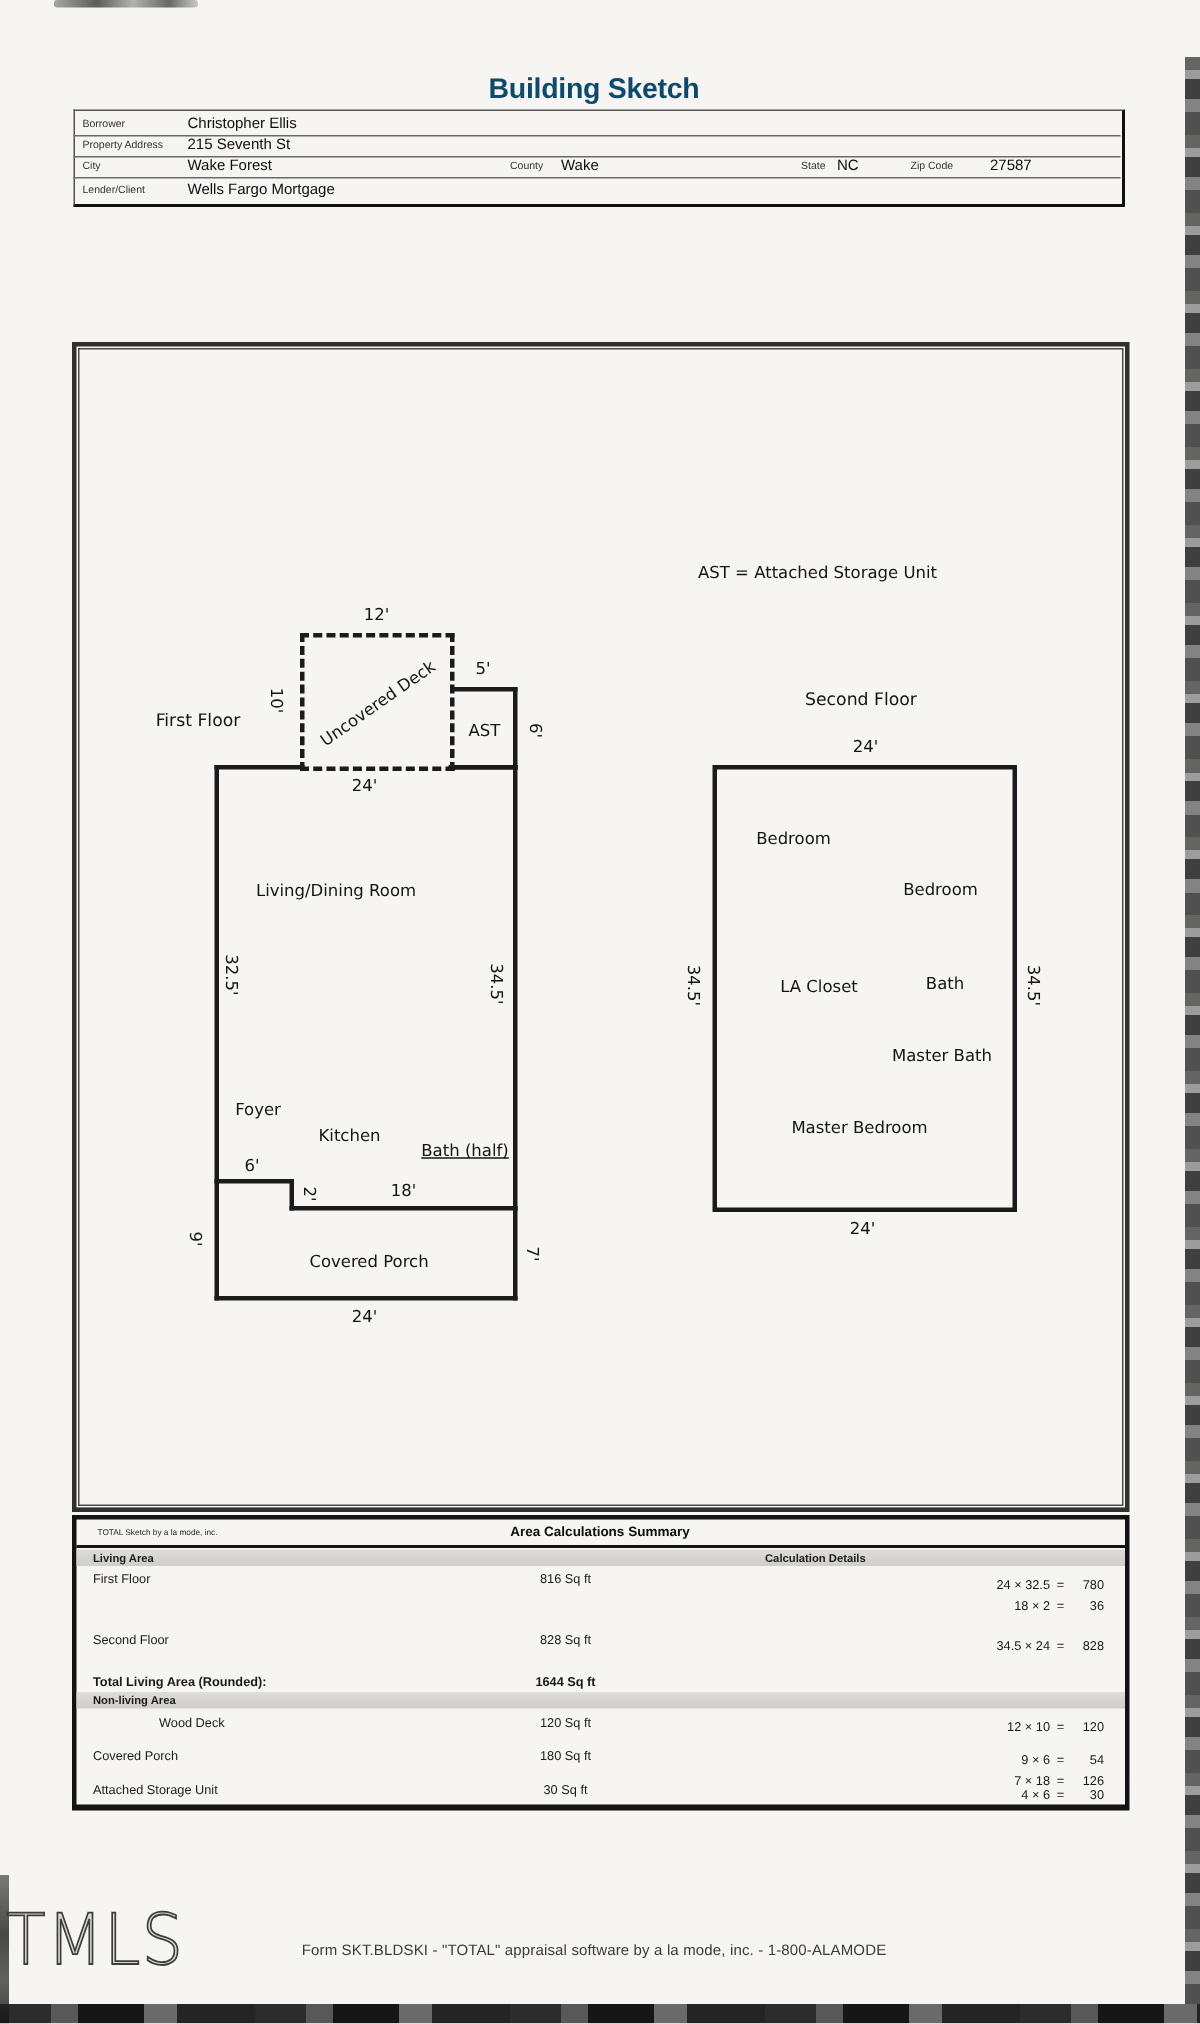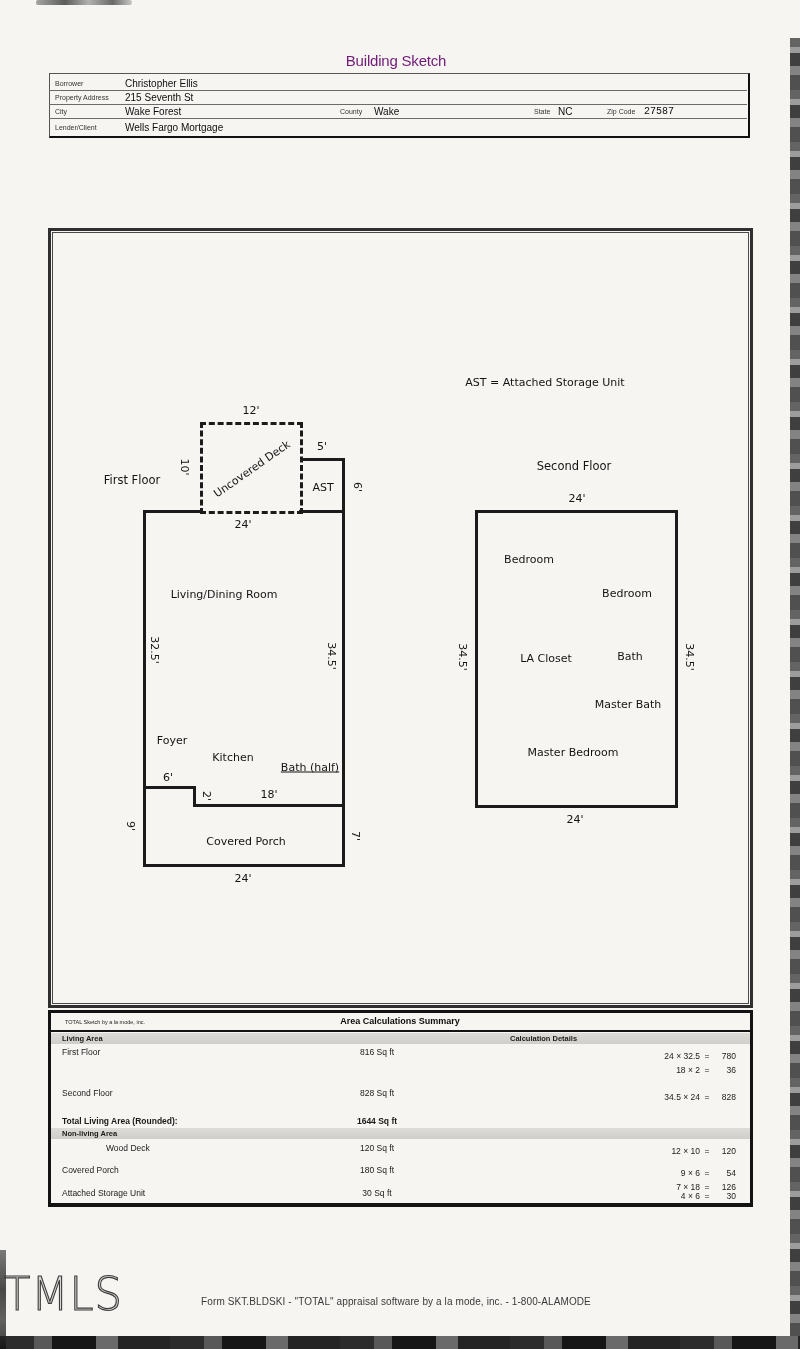--- a/index.html
+++ b/index.html
@@ -11,21 +11,21 @@
     background:repeating-linear-gradient(180deg,#4a4a4a 0 9px,#8d8d8d 9px 15px,#1f1f1f 15px 28px,#6f6f6f 28px 37px,#333 37px 52px);
     opacity:.85;}
   .edge-bottom{left:0;top:1336px;width:800px;height:13px;
     background:repeating-linear-gradient(90deg,#2c2c2c 0 34px,#585858 34px 52px,#161616 52px 96px,#6a6a6a 96px 118px,#242424 118px 170px);
   }
   .edge-bottom-left{left:0;top:1250px;width:6px;height:99px;
     background:linear-gradient(180deg,#5a5a5a,#1d1d1d 40%,#3c3c3c 70%,#111);opacity:.8;}
   .smudge-top{left:36px;top:0;width:96px;height:5px;border-radius:2px;
     background:linear-gradient(90deg,#8a8a8a,#2a2a2a 30%,#9a9a9a 55%,#3a3a3a 80%,#bbb);opacity:.75;}
   
-  .title{font-size:15px;font-weight:normal;letter-spacing:-.2px;color:#701a75;
+  .title{font-size:19px;font-weight:bold;letter-spacing:-.2px;color:#0c4a6e;
     transform:translate(-50%,-50%);white-space:nowrap;}
   .formbox{left:49px;top:73px;width:698px;height:62px;border:1px solid #555;
     border-right:2px solid #101010;border-bottom:2px solid #101010;background:transparent;}
   .fsep{left:49px;width:698px;height:1px;background:#6a6a6a;}
   .flabel{font-size:7px;color:#333;transform:translateY(-50%);white-space:nowrap;}
   .fvalue{font-size:10px;color:#0e0e0e;transform:translateY(-50%);white-space:nowrap;}
   
   .sketchbox{left:48px;top:228px;width:705px;height:780px;border:3px solid #2f2f2f;
     box-shadow:inset 0 0 0 1px #f6f5f2,inset 0 0 0 2px #4a4a4a;box-sizing:border-box;}
   .wall{position:absolute;background:#1b1b1b;}
@@ -84,21 +84,21 @@
   <div class="abs flabel" style="left:55px;top:97px;">Property Address</div>
   <div class="abs fvalue" style="left:125px;top:97px;">215 Seventh St</div>
 
   <div class="abs flabel" style="left:55px;top:111px;">City</div>
   <div class="abs fvalue" style="left:125px;top:111px;">Wake Forest</div>
   <div class="abs flabel" style="left:340px;top:111px;">County</div>
   <div class="abs fvalue" style="left:374px;top:111px;">Wake</div>
   <div class="abs flabel" style="left:534px;top:111px;">State</div>
   <div class="abs fvalue" style="left:558px;top:111px;">NC</div>
   <div class="abs flabel" style="left:607px;top:111px;">Zip Code</div>
-  <div class="abs fvalue" style="left:644px;top:111px;font-family:Liberation Mono, monospace;">27587</div>
+  <div class="abs fvalue" style="left:660px;top:111px;">27587</div>
 
   <div class="abs flabel" style="left:55px;top:127px;">Lender/Client</div>
   <div class="abs fvalue" style="left:125px;top:127px;">Wells Fargo Mortgage</div>
 
   <div class="abs sketchbox"></div>
 
   <div class="hlabel" style="left:545px;top:382px;">AST = Attached Storage Unit</div>
   <div class="hlabel floor-title" style="left:132px;top:480px;">First Floor</div>
 
   <div class="abs deck"></div>

